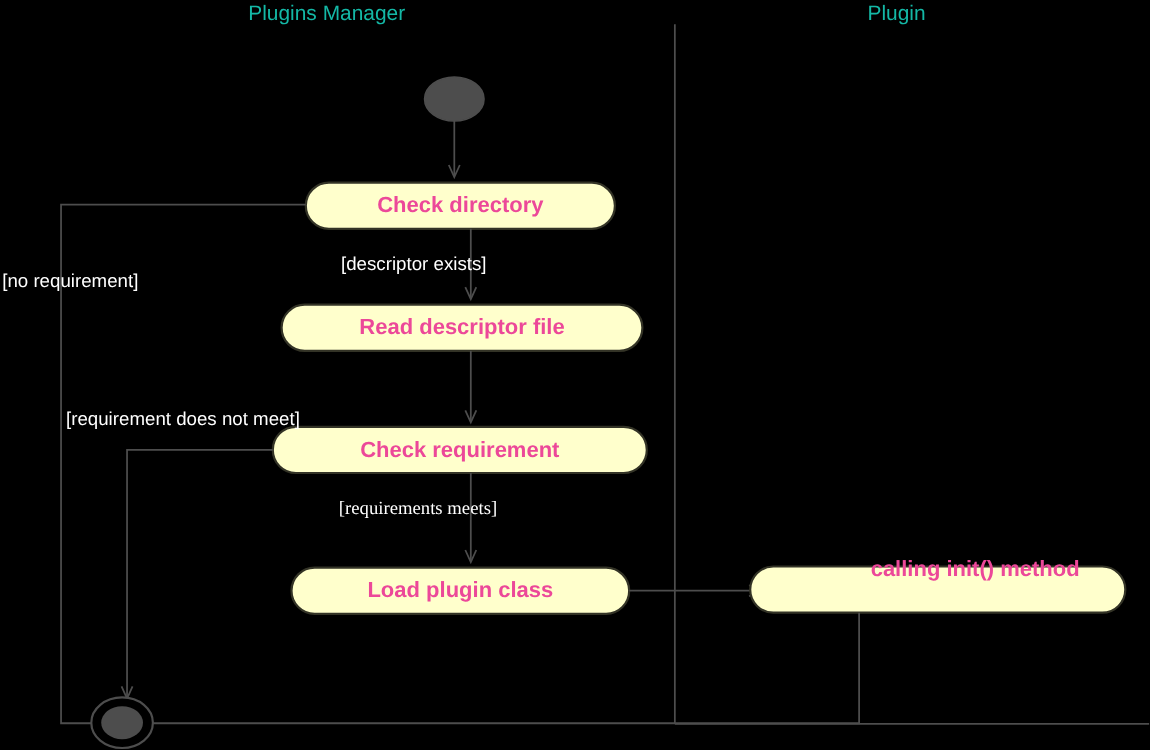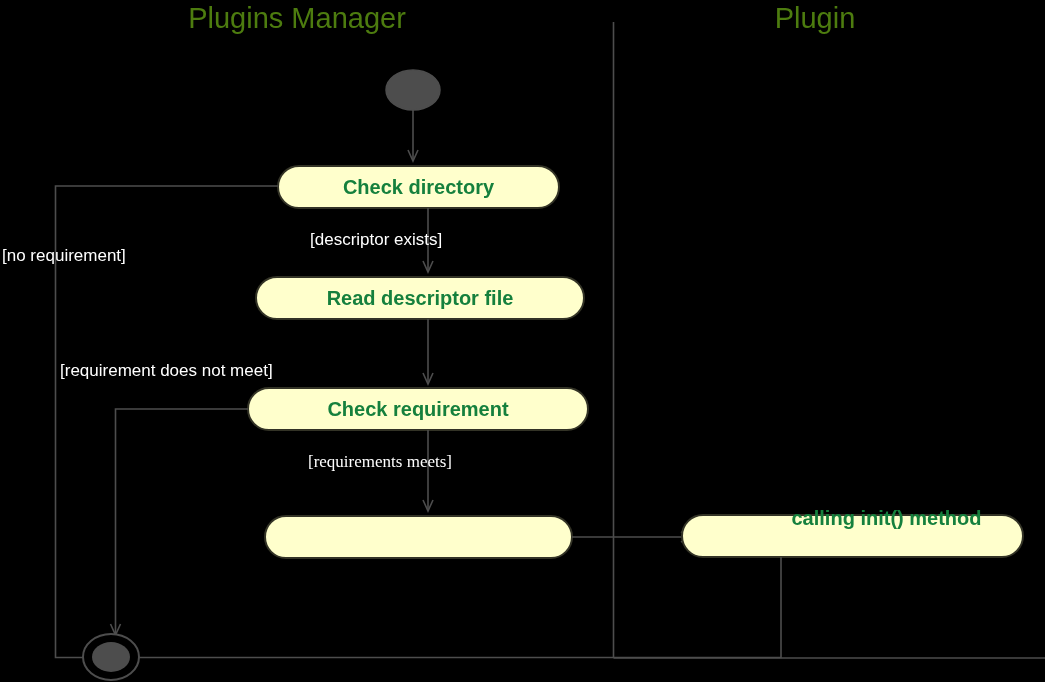--- a/index.html
+++ b/index.html
@@ -18,38 +18,38 @@
   }
   #diagram-svg {
     position: absolute;
     left: 0;
     top: 0;
     width: 1045px;
     height: 682px;
   }
   .lane-title {
     position: absolute;
-    color: #4d7c0f;
+    color: #14b8a6;
     font-family: "Liberation Sans", sans-serif;
-    font-size: 29px;
+    font-size: 19px;
     font-weight: normal;
     white-space: nowrap;
     text-align: center;
     letter-spacing: 0px;
   }
   .guard-label {
     position: absolute;
     color: #ffffff;
     font-family: "Liberation Sans", sans-serif;
     font-size: 17px;
     white-space: nowrap;
   }
   .activity-label {
     position: absolute;
-    color: #15803d;
+    color: #ec4899;
     font-family: "Liberation Sans", sans-serif;
     font-size: 20px;
     font-weight: bold;
     white-space: nowrap;
     text-align: center;
     pointer-events: none;
   }
 </style>
 </head>
 <body>
@@ -97,20 +97,21 @@
     <ellipse cx="111" cy="657" rx="28" ry="23" fill="#000000" stroke="#4d4d4d" stroke-width="2"></ellipse>
     <ellipse cx="111" cy="657" rx="19" ry="15" fill="#4d4d4d" stroke="none"></ellipse>
   </svg>
 
   <div class="lane-title" style="left:172px; top:2px; width:250px;">Plugins Manager</div>
   <div class="lane-title" style="left:700px; top:2px; width:230px;">Plugin</div>
 
   <div class="activity-label" style="left:278px; top:176px; width:281px;">Check directory</div>
   <div class="activity-label" style="left:256px; top:287px; width:328px;">Read descriptor file</div>
   <div class="activity-label" style="left:248px; top:398px; width:340px;">Check requirement</div>
+  <div class="activity-label" style="left:265px; top:526px; width:307px;">Load plugin class</div>
   <div class="activity-label" style="left:682px; top:507px; width:409px;">calling init() method</div>
 
   <div class="guard-label" style="left:2px; top:246px;">[no requirement]</div>
   <div class="guard-label" style="left:310px; top:230px;">[descriptor exists]</div>
-  <div class="guard-label" style="left:60px; top:361px;">[requirement does not meet]</div>
+  <div class="guard-label" style="left:60px; top:371px;">[requirement does not meet]</div>
   <div class="guard-label" style="left:308px; top:452px;font-family:Liberation Serif, serif;">[requirements meets]</div>
 
 </div>
 
 </body></html>

